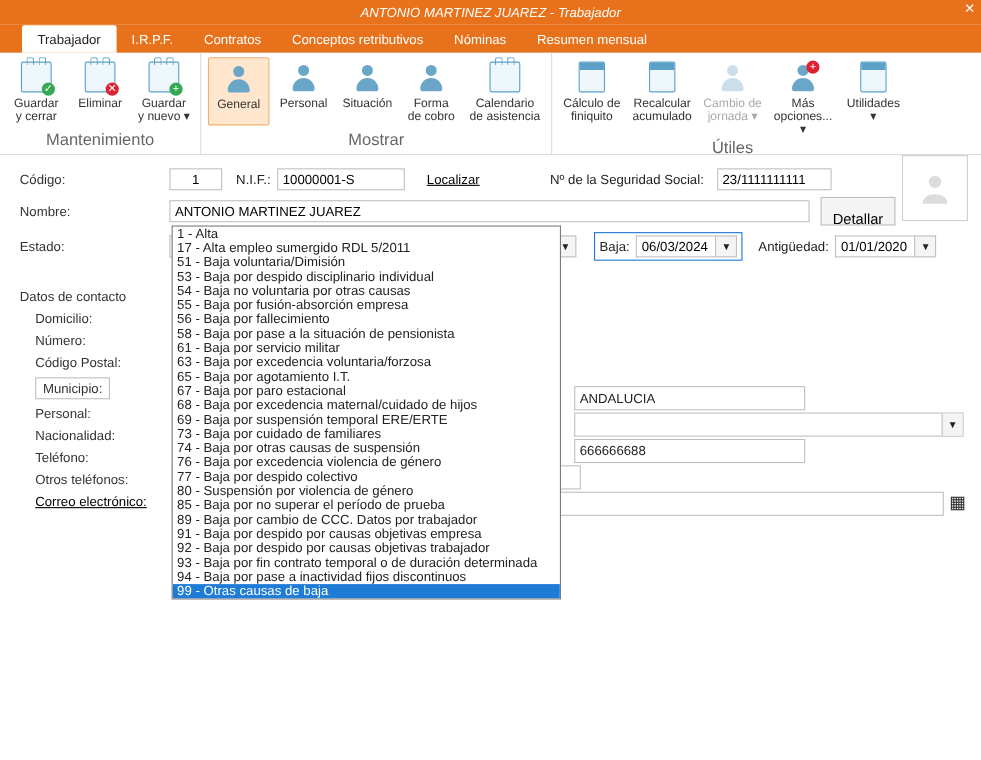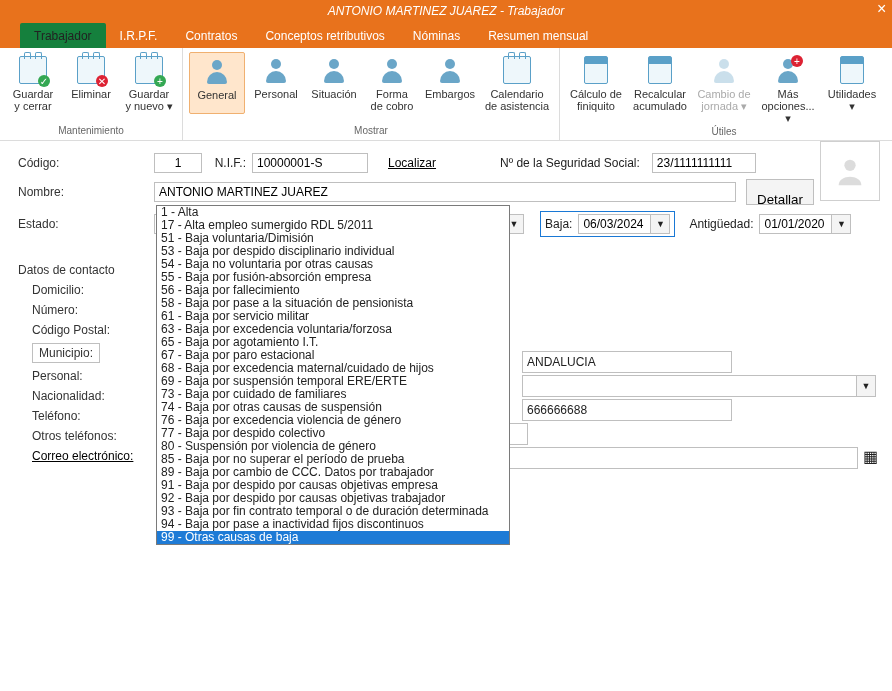--- a/index.html
+++ b/index.html
@@ -16,33 +16,33 @@
   }
   html,body{margin:0;padding:0;font-family:"Segoe UI",Arial,sans-serif;font-size:12px;color:#222;background:#fff;}
   .window{width:892px;height:691px;position:relative;overflow:hidden;border:0px solid #ccc;}
   
   .titlebar{height:22px;background:var(--orange);display:flex;align-items:center;justify-content:center;color:#fff;position:relative;font-style:italic;}
   .titlebar .title{font-size:12px;}
   .titlebar .close{position:absolute;right:6px;top:1px;font-size:16px;line-height:16px;cursor:pointer;}
   
   .tabsrow{height:26px;background:var(--orange);display:flex;align-items:flex-end;padding-left:20px;gap:0;}
   .tab{padding:6px 14px 5px 14px;color:#fff;font-size:12px;cursor:pointer;}
-  .tab.active{background:#15803d;color:#222;border-top-left-radius:2px;border-top-right-radius:2px;}
+  .tab.active{background:#ffffff;color:#222;border-top-left-radius:2px;border-top-right-radius:2px;}
   
   .ribbon{height:92px;background:#fff;border-bottom:1px solid var(--ribbon-border);display:flex;}
   .group{display:flex;flex-direction:column;justify-content:space-between;border-right:1px solid var(--ribbon-border);padding:4px 6px 2px 6px;}
   .group .buttons{display:flex;gap:4px;}
   .rbtn{display:flex;flex-direction:column;align-items:center;justify-content:flex-start;width:56px;padding:2px 2px;border-radius:2px;cursor:pointer;}
   .rbtn.wide{width:68px;}
   .rbtn.narrow{width:50px;}
   .rbtn.active{background:#ffe6cc;border:1px solid #f0b070;}
   .rbtn .ric{width:32px;height:32px;display:flex;align-items:center;justify-content:center;}
   .rbtn .rlbl{font-size:11px;text-align:center;line-height:12px;margin-top:2px;color:#333;white-space:pre-line;}
   .rbtn.disabled .rlbl{color:#aaa;}
-  .group .gname{font-size:10px;color:#666;text-align:center;padding-bottom:2px;}
+  .group .gname{font-size:15px;color:#666;text-align:center;padding-bottom:2px;}
   
   .ic-box{width:26px;height:26px;border:1.5px solid #5aa0c8;border-radius:2px;position:relative;background:#eef7fb;}
   .ic-box::before{content:"";position:absolute;top:-5px;left:4px;width:5px;height:6px;border:1.5px solid #5aa0c8;border-bottom:none;border-radius:2px 2px 0 0;}
   .ic-box::after{content:"";position:absolute;top:-5px;right:4px;width:5px;height:6px;border:1.5px solid #5aa0c8;border-bottom:none;border-radius:2px 2px 0 0;}
   .ic-badge{position:absolute;right:-4px;bottom:-4px;width:12px;height:12px;border-radius:50%;display:flex;align-items:center;justify-content:center;font-size:10px;color:#fff;}
   .ic-person{width:26px;height:26px;position:relative;}
   .ic-person::before{content:"";position:absolute;top:2px;left:8px;width:10px;height:10px;border-radius:50%;background:#6aa6c8;}
   .ic-person::after{content:"";position:absolute;bottom:0;left:3px;width:20px;height:12px;border-radius:10px 10px 2px 2px;background:#6aa6c8;}
   .ic-calc{width:22px;height:26px;border:1.5px solid #5aa0c8;border-radius:2px;background:linear-gradient(#5aa0c8 0 7px,#eef7fb 7px);}
   
@@ -146,26 +146,20 @@
               <div class="ic-person"></div>
             </div>
           <div class="rlbl">Situación</div>
         </div>
         <div class="rbtn narrow">
           <div class="ric">
               <div class="ic-person"></div>
             </div>
           <div class="rlbl">Forma
 de cobro</div>
-        </div>
-        <div class="rbtn narrow">
-          <div class="ric">
-              <div class="ic-person"></div>
-            </div>
-          <div class="rlbl">Embargos</div>
         </div>
         <div class="rbtn wide">
           <div class="ric">
               <div class="ic-box"></div>
             </div>
           <div class="rlbl">Calendario
 de asistencia</div>
         </div>
       </div>
       <div class="gname">Mostrar</div>

